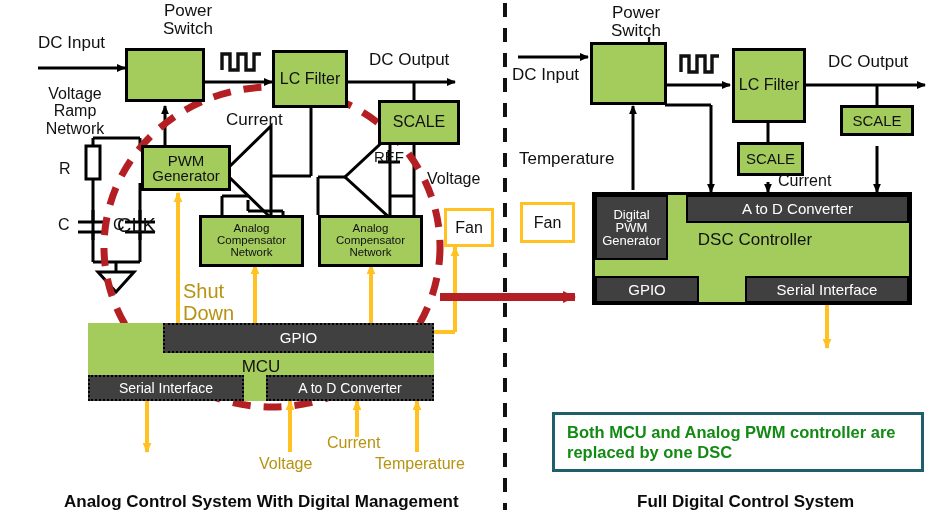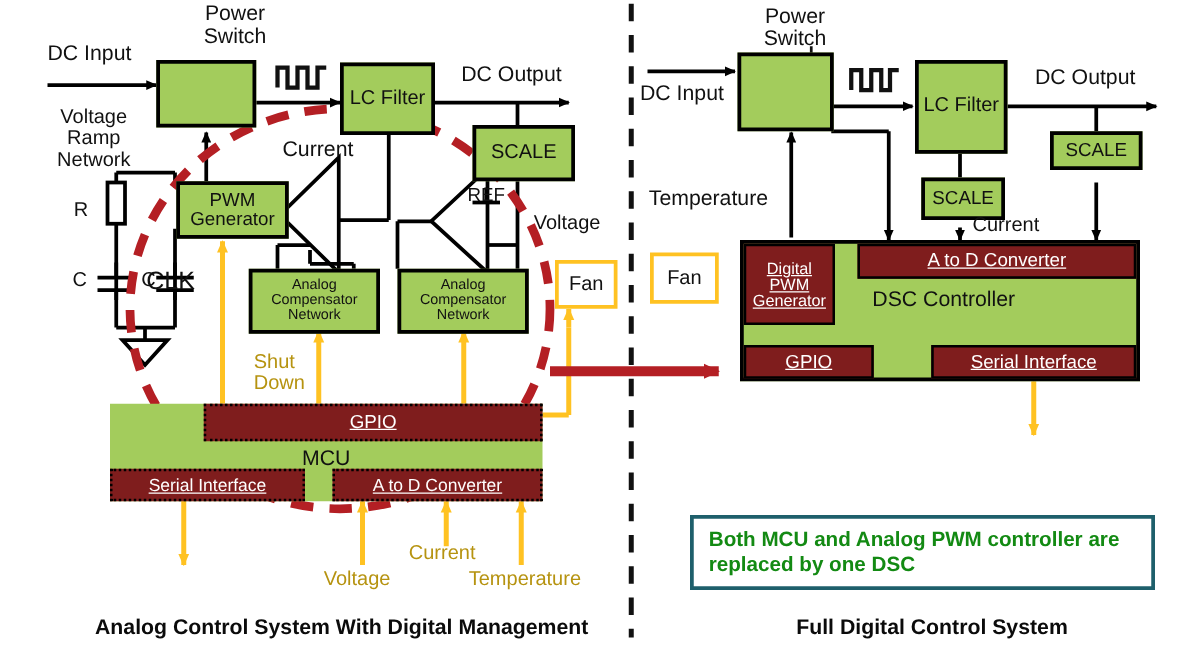--- a/index.html
+++ b/index.html
@@ -3,21 +3,21 @@
 <meta charset="utf-8">
 <style>
   html,body{margin:0;padding:0;background:#fff;}
   body{width:942px;height:525px;overflow:hidden;
        font-family:"Liberation Sans","DejaVu Sans",sans-serif;}
   #stage{position:relative;width:942px;height:525px;background:#ffffff;}
   svg.layer{position:absolute;left:0;top:0;width:942px;height:525px;}
   .blk{position:absolute;box-sizing:border-box;display:flex;align-items:center;
        justify-content:center;text-align:center;line-height:1.02;}
   .green{background:#a3cc5c;border:3px solid #000;color:#111;}
-  .orange{background:#7f1d1d;color:#fff;text-decoration:underline;}
+  .orange{background:#404040;color:#fff;}
   .lbl{position:absolute;color:#111;white-space:nowrap;}
   .ylbl{position:absolute;color:#b69310;white-space:nowrap;font-weight:400;}
   .fanbox{position:absolute;box-sizing:border-box;background:#fff;
           border:3px solid #ffc222;color:#111;display:flex;align-items:center;
           justify-content:center;}
   .cap{position:absolute;font-weight:bold;color:#0b0b0b;white-space:nowrap;}
   .notebox{position:absolute;box-sizing:border-box;background:#fff;
            border:3px solid #1e5f6b;color:#138a13;font-weight:bold;
            padding:7px 10px 8px 12px;line-height:1.22;}
 </style>
@@ -265,34 +265,34 @@
   <div class="lbl" style="left:226px;top:110px;font-size:17px;">
     <span>Current</span>
   </div>
   <div class="lbl" style="left:374px;top:148px;font-size:15px;">
     <span>REF</span>
   </div>
   <div class="lbl" style="left:427px;top:170px;font-size:16px;">
     <span>Voltage</span>
   </div>
 
-  <div class="ylbl" style="left:183px;top:281px;font-size:16px;line-height:1.08;white-space:normal;width:60px;margin-left:20px;">
+  <div class="ylbl" style="left:183px;top:281px;font-size:20px;line-height:1.08;white-space:normal;width:60px;">
     <span>Shut Down</span>
   </div>
   <div class="ylbl" style="left:259px;top:455px;font-size:16px;">
     <span>Voltage</span>
   </div>
   <div class="ylbl" style="left:327px;top:434px;font-size:16px;">
     <span>Current</span>
   </div>
   <div class="ylbl" style="left:375px;top:455px;font-size:16px;">
     <span>Temperature</span>
   </div>
 
-  <div class="cap" style="left:76px;top:492px;font-size:17px;">
+  <div class="cap" style="left:64px;top:492px;font-size:17px;">
     <span>Analog Control System With Digital Management</span>
   </div>
 
   <div class="blk green" style="left:590px;top:42px;width:77px;height:63px;"></div>
 
   <div class="blk green" style="left:732px;top:48px;width:74px;height:75px;font-size:16px;">
     <span>LC Filter</span>
   </div>
 
   <div class="blk green" style="left:840px;top:105px;width:74px;height:31px;font-size:15px;">

